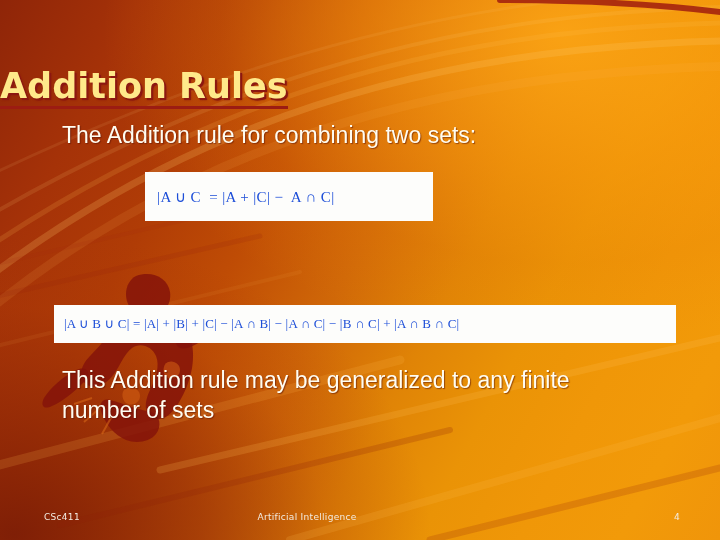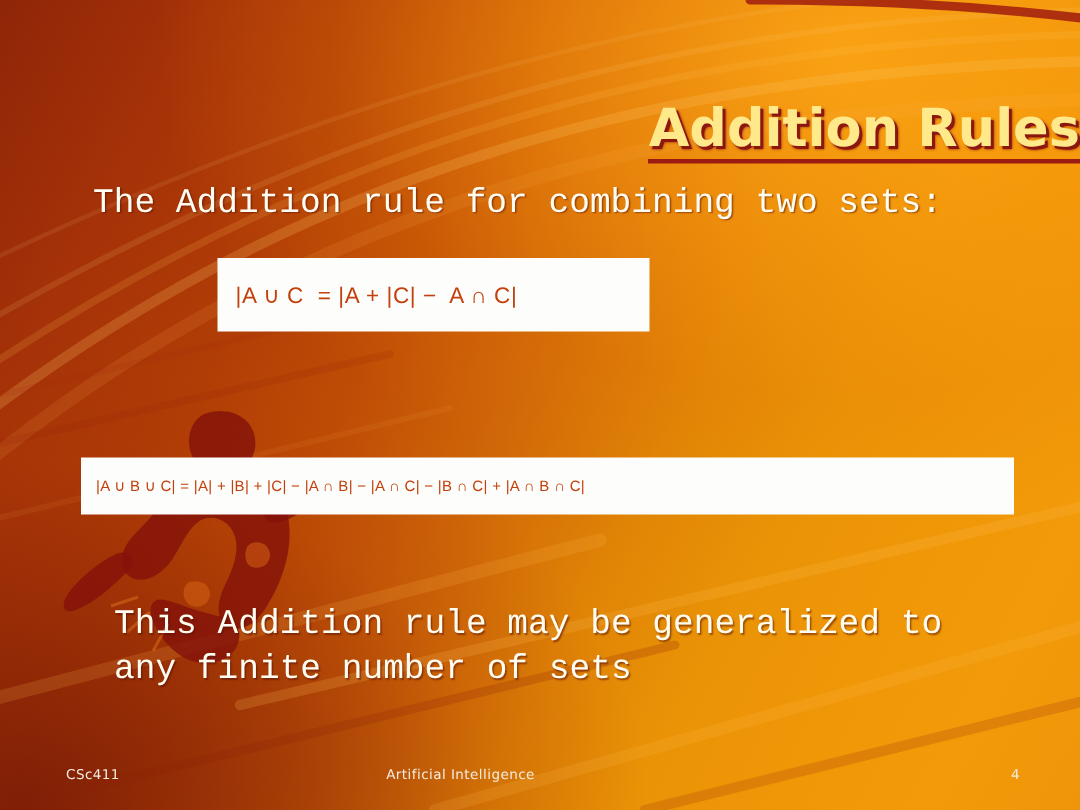--- a/index.html
+++ b/index.html
@@ -57,21 +57,21 @@
   .streaks svg { display: block; }
   
   .figure { left: 40px; top: 270px; width: 220px; height: 180px; }
   .figure svg { display: block; }
 
   
   #title {
     position: absolute;
     left: 0; top: 66px;
     width: 720px;
-    text-align: right;
+    text-align: left;
     font-family: "DejaVu Sans", sans-serif;
     font-size: 35px;
     font-weight: bold;
     letter-spacing: 0px;
     color: #ffe98a;
     text-shadow:
        2px 2px 0 #8c1710,
        2px 2px 2px #8c1710;
     z-index: 6;
   }
@@ -79,58 +79,58 @@
     display: inline-block;
     border-bottom: 3px solid #9c1c12;
     padding-bottom: 1px;
     line-height: 1.05;
   }
 
   
   .body-text {
     position: absolute;
     color: #fffdf2;
-    font-family: Liberation Mono, monospace;
+    font-family: Liberation Sans, sans-serif;
     font-size: 23px;
     line-height: 30px;
     text-shadow: 1px 1px 1px rgba(90,18,6,0.55);
     z-index: 6;
     white-space: pre-line;
   }
   #para1 { left: 62px; top: 120px; width: 600px; }
   #para2 { left: 62px; top: 260px; width: 600px; }
-  #para3 { left: 76px; top: 365px; width: 560px; margin-top: 36px; }
+  #para3 { left: 62px; top: 365px; width: 560px; }
 
   
   .formula-box {
     position: absolute;
     background: #fdfdfb;
     z-index: 7;
     display: flex;
     align-items: center;
     box-sizing: border-box;
   }
   .formula-box .f-text {
-    font-family: Liberation Sans, sans-serif;
-    color: #c2410c;
+    font-family: Liberation Serif, serif;
+    color: #1d4ed8;
     white-space: pre;
   }
   #formula1 {
     left: 145px; top: 172px;
     width: 288px; height: 49px;
     padding-left: 12px;
   }
   #formula1 .f-text { font-size: 15px; letter-spacing: 0.4px; }
 
   #formula2 {
     left: 54px; top: 305px;
     width: 622px; height: 38px;
     padding-left: 10px;
   }
-  #formula2 .f-text { font-size: 10px; letter-spacing: 0.2px; }
+  #formula2 .f-text { font-size: 13px; letter-spacing: 0.2px; }
 
   
   .footer-text {
     position: absolute;
     top: 512px;
     font-family: "DejaVu Sans", sans-serif;
     font-size: 9px;
     color: #f3ece2;
     z-index: 6;
     letter-spacing: 0.3px;

